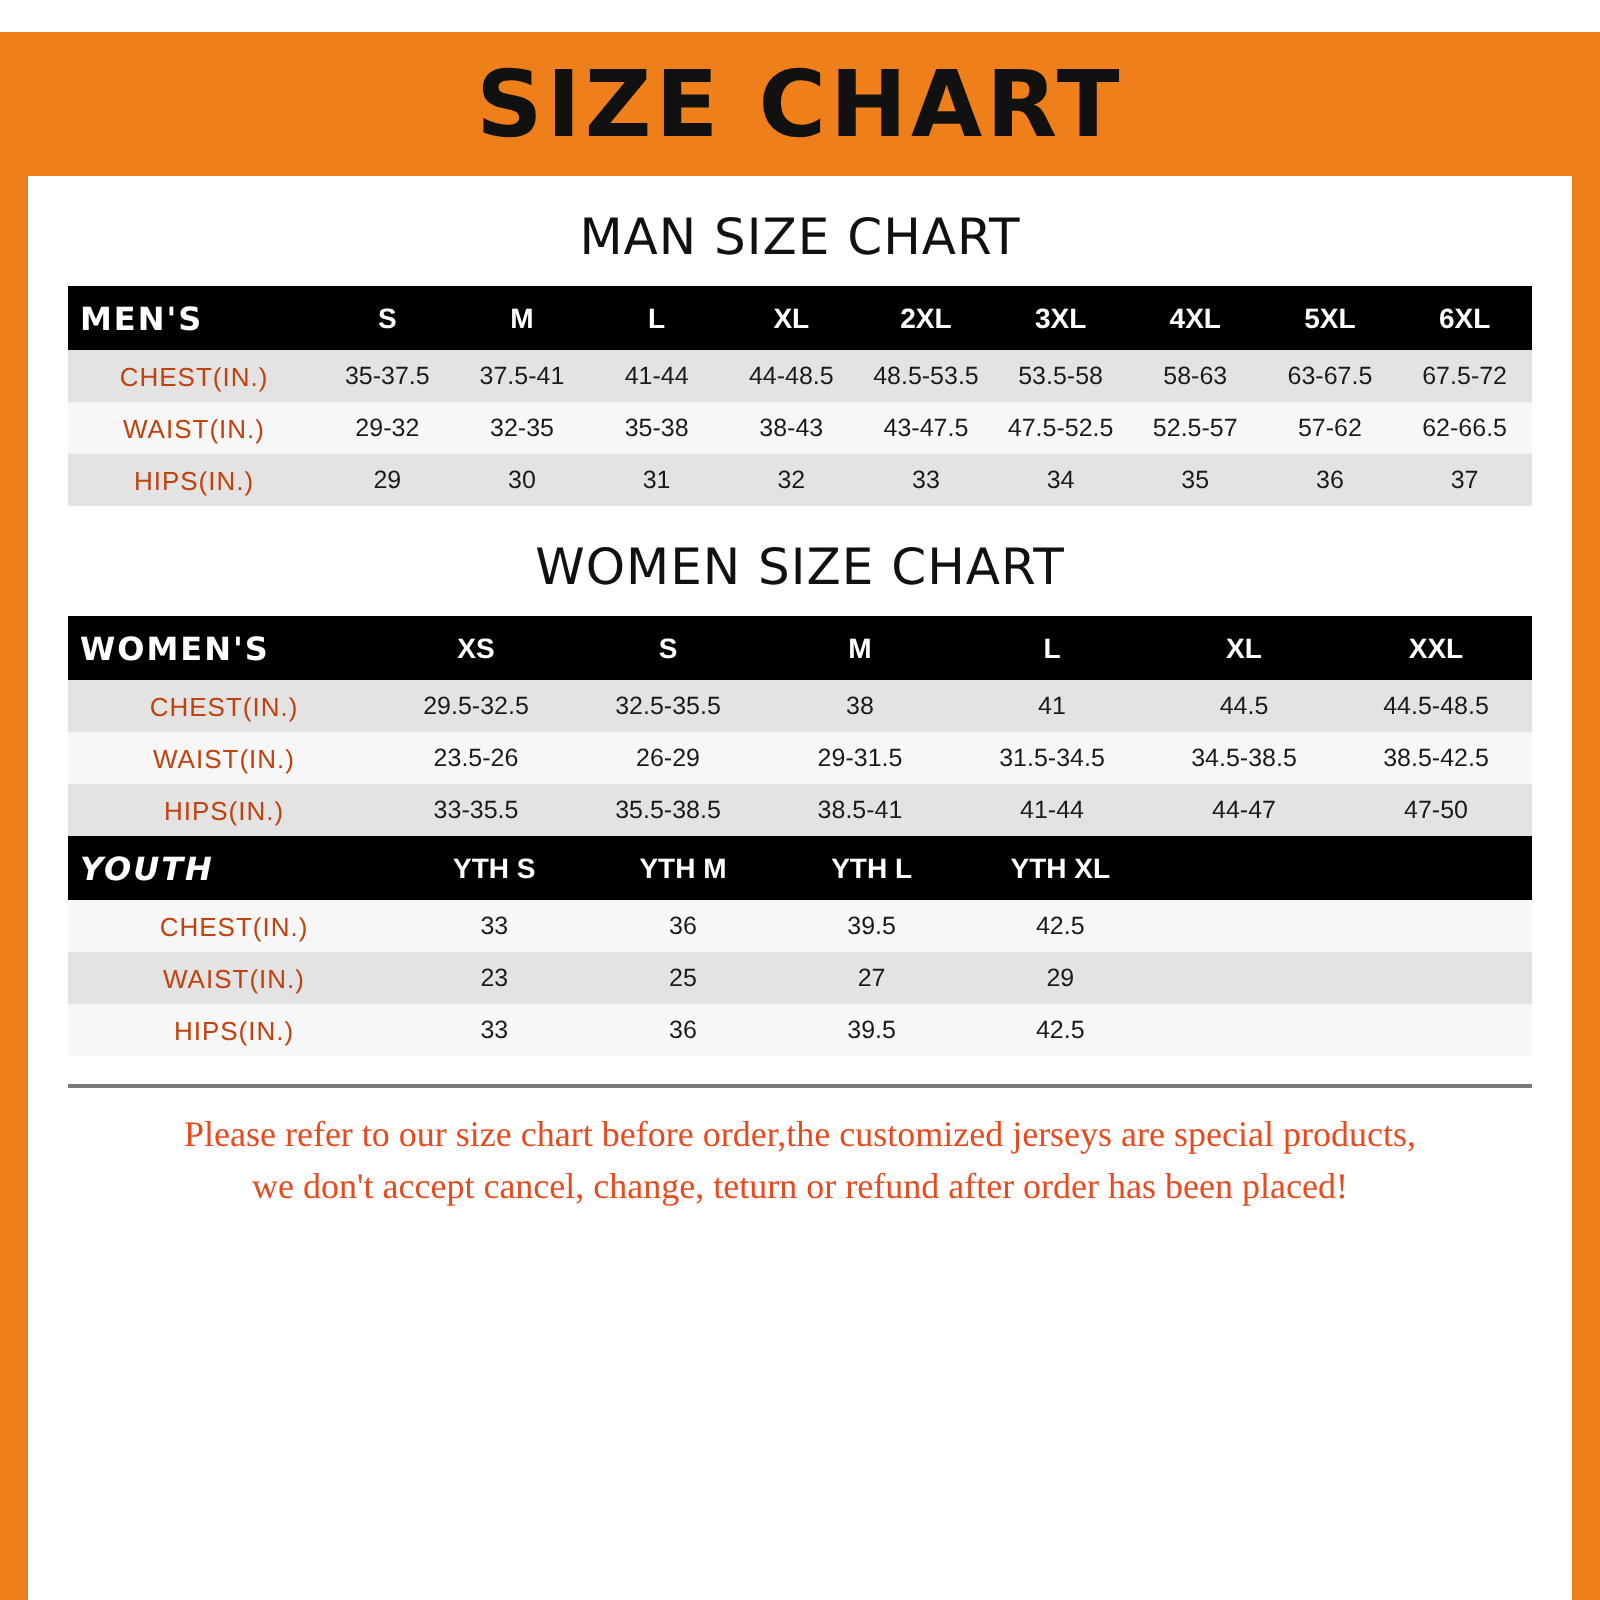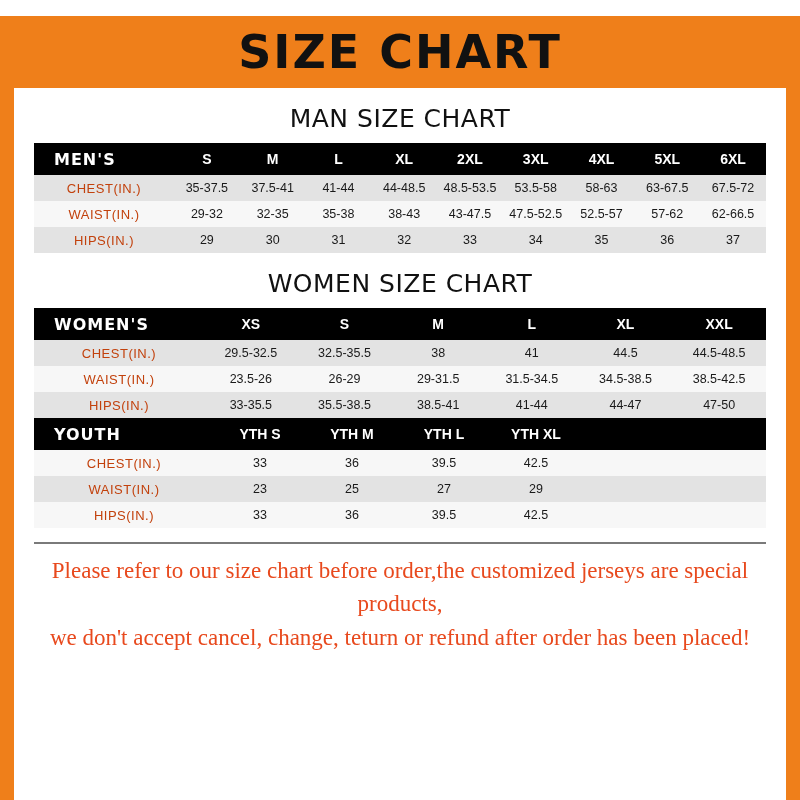--- a/index.html
+++ b/index.html
@@ -70,46 +70,46 @@
     color: #ffffff;
     font-size: 14px;
     height: 32px;
     font-weight: bold;
   }
   table.size-table thead th.rowlabel {
     font-family: "DejaVu Sans", sans-serif;
     font-size: 16px;
     letter-spacing: 1px;
     text-align: left;
-    padding-left: 20px;
+    padding-left: 6px;
     margin-top: 38px;
   }
   table.size-table tbody tr.odd td {
     background: #e3e3e3;
   }
   table.size-table tbody tr.even td {
     background: #f7f7f7;
   }
   table.size-table tbody td.rowlabel {
     font-size: 13px;
     letter-spacing: 0.5px;
     color: #c2410c;
   }
   .men-head th:first-child { width: 120px; }
   .women-head th:first-child { width: 150px; }
-  .youth-head th:first-child { width: 160px; }
+  .youth-head th:first-child { width: 160px; font-style: italic; }
 
   .footer-note {
     margin-top: 14px;
     border-top: 2px solid #7a7a7a;
     padding: 10px 4px 0 4px;
     text-align: center;
     color: #e8491d;
     font-family: "Liberation Serif", serif;
-    font-size: 23px;
+    font-size: 18px;
     line-height: 1.45;
   }
   .footer-line { display: block; }
   .bottom-bar {
     position: absolute;
     left: -14px;
     right: -14px;
     bottom: 0;
     height: 14px;
     background: #ef7f1a;

